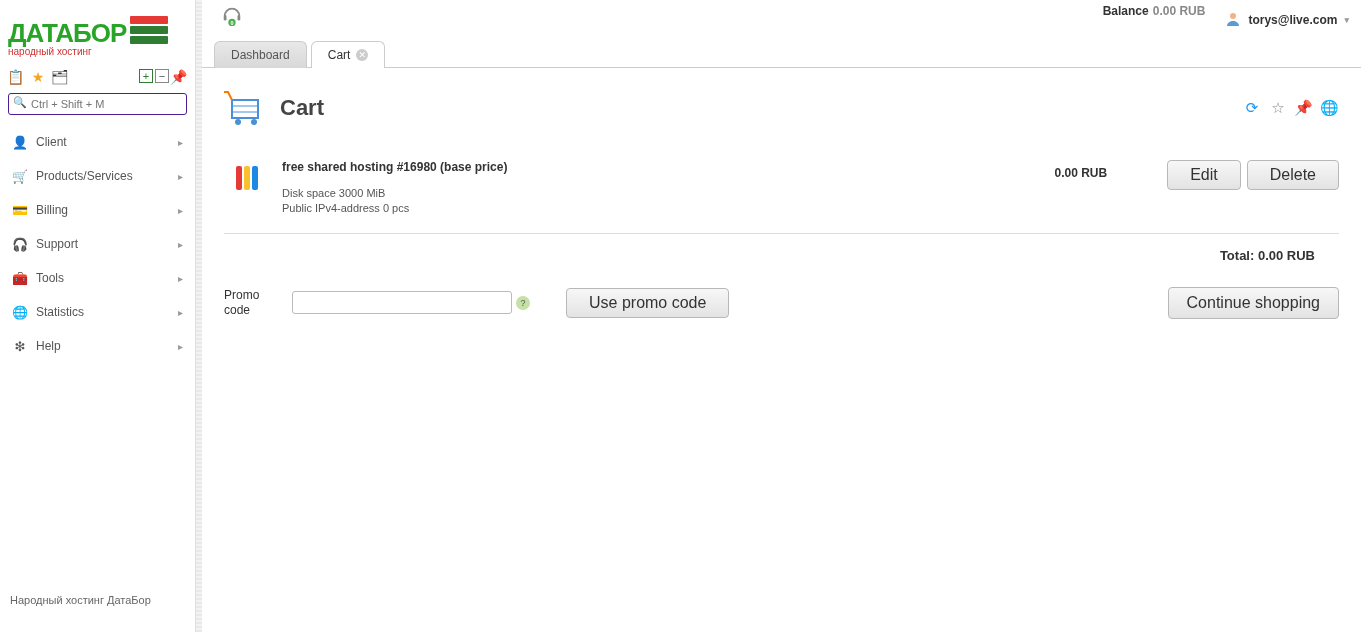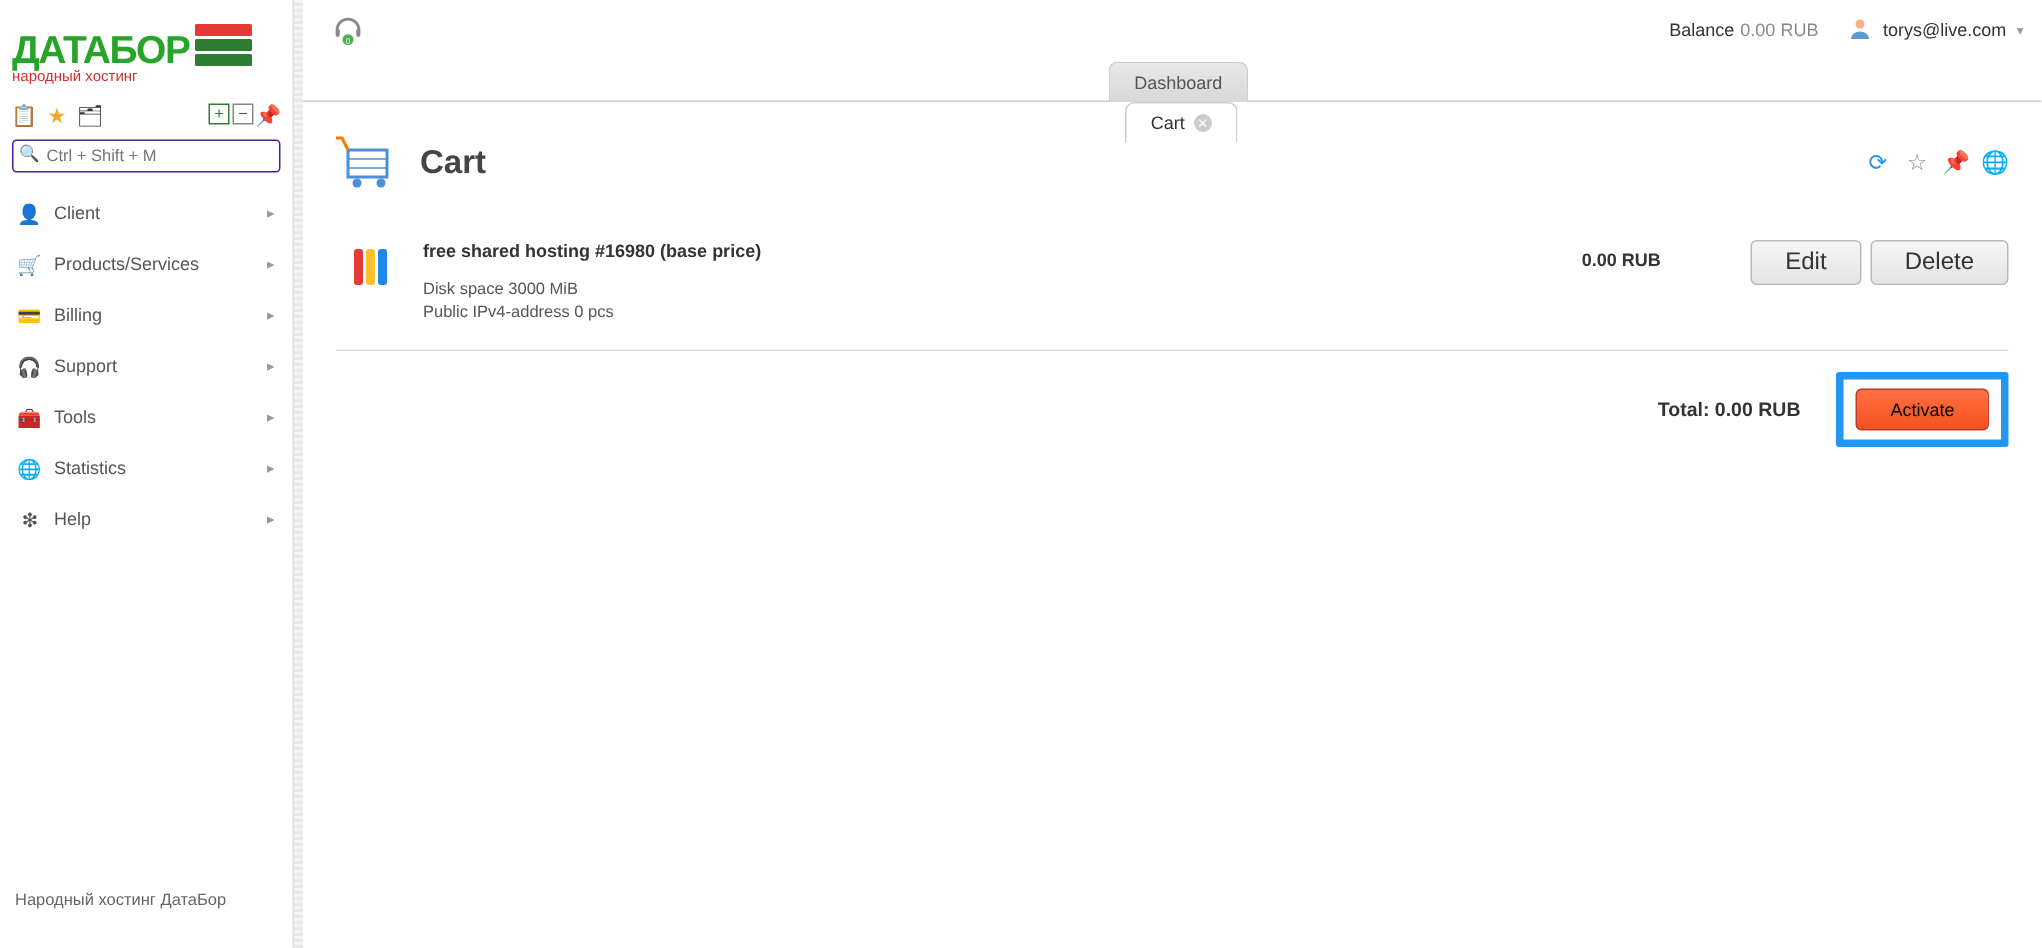--- a/index.html
+++ b/index.html
@@ -31,30 +31,30 @@
 .nav-icon { width: 16px; height: 16px; display: inline-flex; align-items: center; justify-content: center; font-size: 13px; }
 .nav-label { flex: 1; }
 .nav-chevron { color: #999; font-size: 10px; }
 
 .sidebar-footer { position: absolute; bottom: 26px; left: 10px; font-size: 11px; color: #666; }
 
 .sidebar-divider { width: 6px; background: repeating-linear-gradient(0deg, #e8e8e8, #e8e8e8 2px, #f3f3f3 2px, #f3f3f3 4px); cursor: col-resize; }
 
 
 .main { flex: 1; display: flex; flex-direction: column; }
-.header { display: flex; align-items: center; padding: 4px 12px; height: 40px; }
+.header { display: flex; padding: 4px 12px; height: 40px; font-weight: bold; }
 .header-icon-left { width: 24px; height: 24px; display: inline-flex; align-items: center; justify-content: center; margin-left: 6px; }
 .header-spacer { flex: 1; }
 .balance-label { color: #333; margin-right: 4px; }
 .balance-val { color: #888; margin-right: 20px; }
 .user-area { display: flex; align-items: center; gap: 7px; cursor: pointer; }
 .user-dropdown { color: #999; font-size: 9px; }
 
 
-.tabs-row { display: flex; align-items: center; border-bottom: 1px solid #ccc; padding-left: 12px; height: 28px; flex-direction: column; }
+.tabs-row { display: flex; align-items: center; border-bottom: 1px solid #ccc; padding-left: 12px; height: 28px; }
 .tab { padding: 6px 16px; border: 1px solid #ccc; border-bottom: none; border-radius: 6px 6px 0 0; font-size: 12px; cursor: pointer; display: flex; align-items: center; gap: 6px; position: relative; top: 1px; }
 .tab-inactive { background: linear-gradient(#e8e8e8, #d8d8d8); color: #555; margin-right: 4px; }
 .tab-active { background: #fff; color: #333; }
 .tab-close { width: 12px; height: 12px; border-radius: 50%; background: #ccc; color: #fff; display: inline-flex; align-items: center; justify-content: center; font-size: 9px; line-height: 1; }
 
 
 .content { padding: 18px 22px; }
 .page-header { display: flex; align-items: center; margin-bottom: 22px; }
 .page-icon { width: 44px; height: 44px; margin-right: 12px; }
 .page-title { font-size: 22px; font-weight: bold; color: #444; }
@@ -236,21 +236,26 @@
         </div>
         <div class="item-price">0.00 RUB</div>
         <div class="item-buttons">
           <button class="btn">Edit</button>
           <button class="btn">Delete</button>
         </div>
       </div>
 
       <div class="total-row">
         <div class="total-label">Total: 0.00 RUB</div>
-        <div class="activate-wrap">
-          <button class="btn-activate">Activate</button>
-        </div>
-      </div>
-
+      </div>
+
+      <div class="promo-row">
+        <div class="promo-label">Promo code</div>
+        <input class="promo-input" style="">
+        <span class="promo-help">?</span>
+        <button class="btn">Use promo code</button>
+        <div class="promo-spacer"></div>
+        <button class="btn" style="padding:6px 18px">Continue shopping</button>
+      </div>
 
     </div>
   </div>
 </div>
 
 </body></html>

